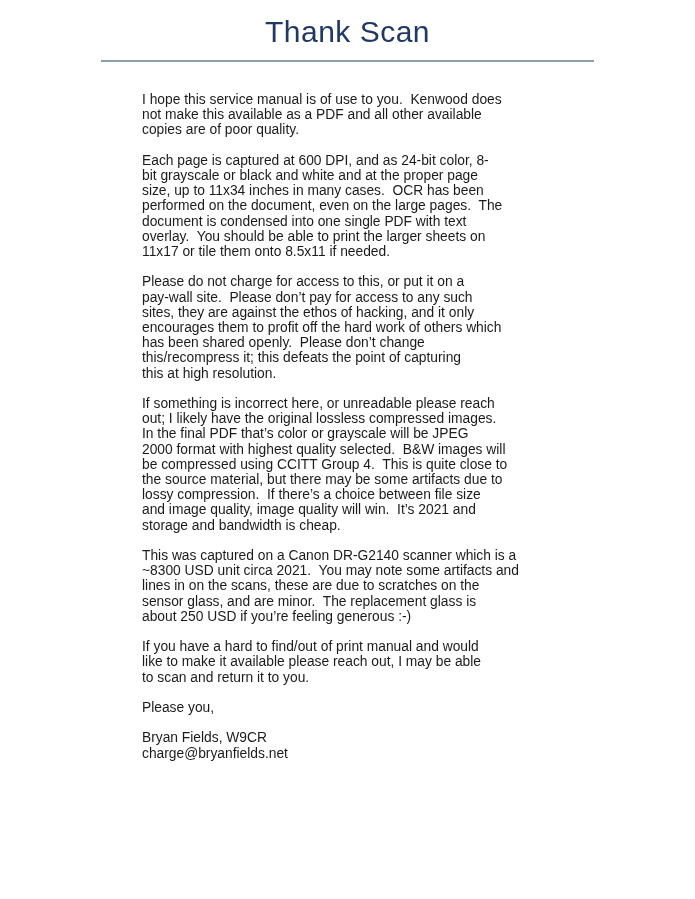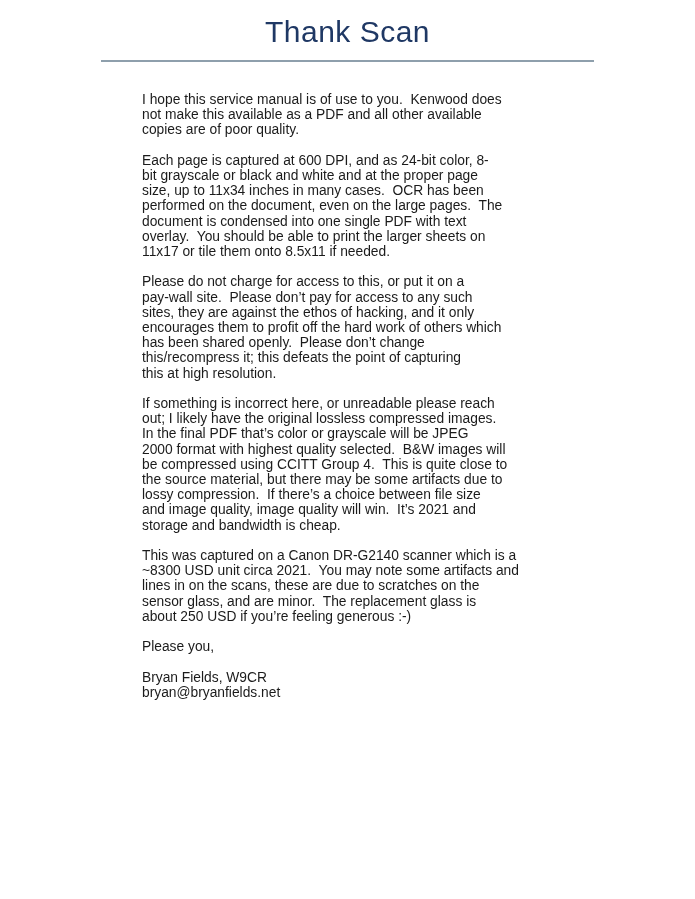--- a/index.html
+++ b/index.html
@@ -88,17 +88,20 @@
 be compressed using CCITT Group 4.  This is quite close to
 the source material, but there may be some artifacts due to
 lossy compression.  If there’s a choice between file size
 and image quality, image quality will win.  It’s 2021 and
 storage and bandwidth is cheap.</div>
       <div class="para">This was captured on a Canon DR-G2140 scanner which is a
 ~8300 USD unit circa 2021.  You may note some artifacts and
 lines in on the scans, these are due to scratches on the
 sensor glass, and are minor.  The replacement glass is
 about 250 USD if you’re feeling generous :-)</div>
+      <div class="para">If you have a hard to find/out of print manual and would
+like to make it available please reach out, I may be able
+to scan and return it to you.</div>
       <div class="para">Please you,</div>
       <div class="para">Bryan Fields, W9CR
-bryan@bryanfields.net</div>
+charge@bryanfields.net</div>
     </div>
 </div>
 
 </body></html>

